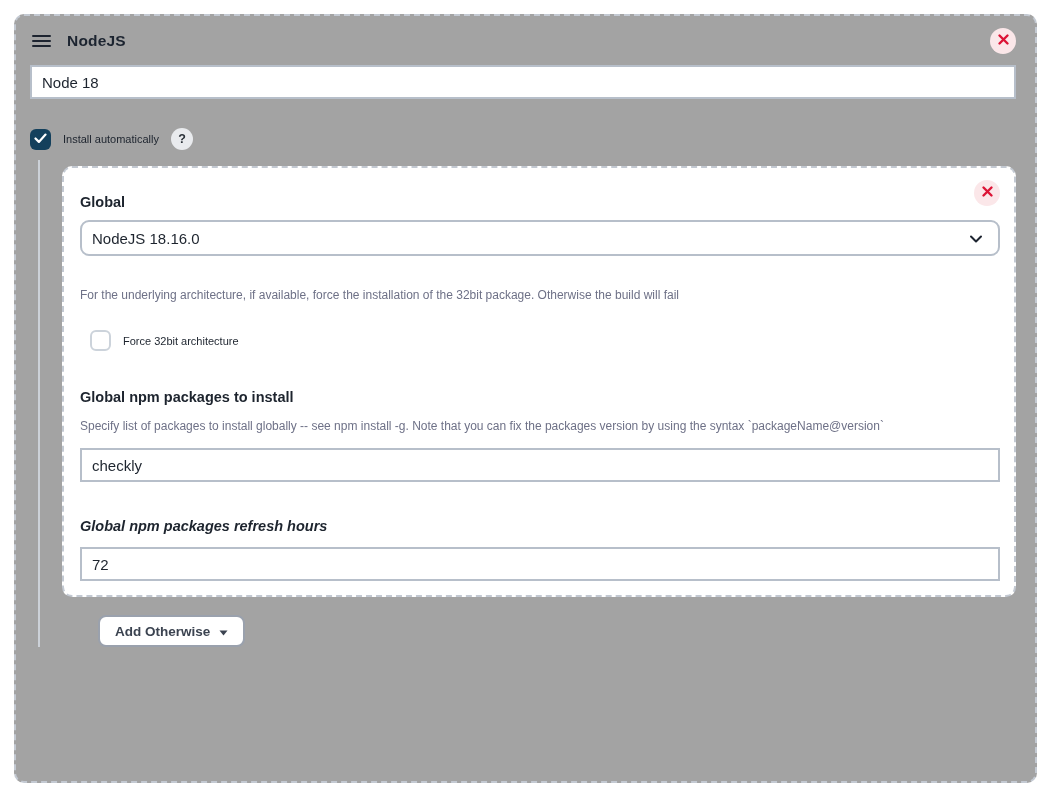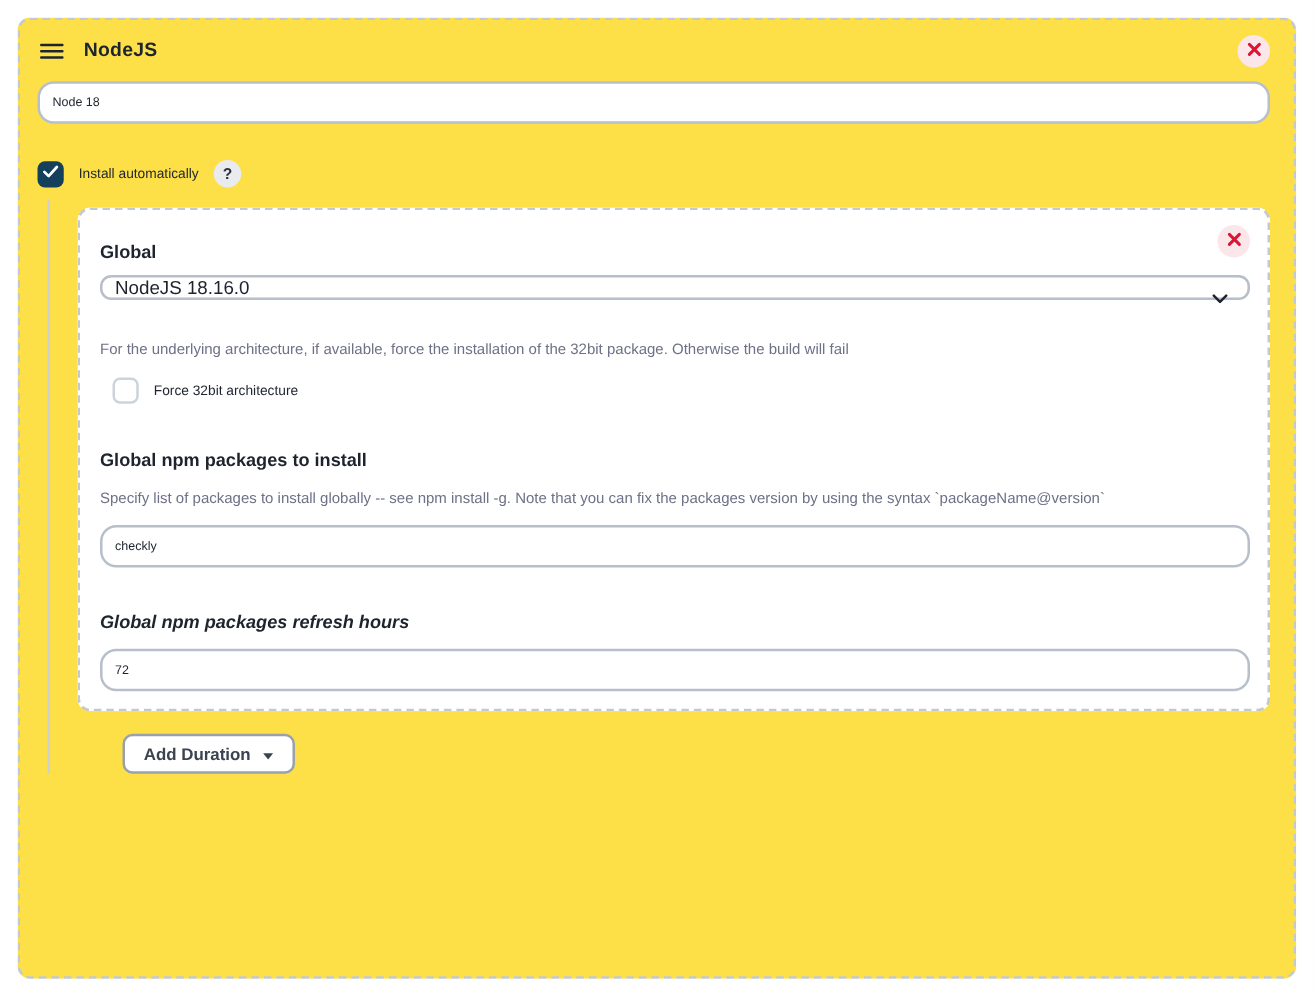--- a/index.html
+++ b/index.html
@@ -7,21 +7,21 @@
   body { font-family: "Liberation Sans", sans-serif; color: #1d242e; }
 
   .card {
     position: relative;
     margin: 14px;
     width: 1023px;
     height: 769px;
     border: 2px dashed #c3c9d2;
     border-radius: 10px;
     padding: 12px 19px 0 14px;
-    background: #fde047;
+    background: #a3a3a3;
   }
 
   .header-row { display: flex; align-items: center; height: 26px; }
   .burger { margin-left: 2px; display: flex; align-items: center; cursor: grab; }
   .card-title { margin-left: 16px; font-size: 15.5px; font-weight: bold; color: #1c2430; letter-spacing: 0.2px; }
 
   .icon-btn {
     margin-left: auto;
     width: 26px; height: 26px;
     border-radius: 50%;
@@ -30,24 +30,24 @@
     display: flex; align-items: center; justify-content: center;
     cursor: pointer; flex: 0 0 auto;
   }
 
   .field-label { margin-top: 14px; font-size: 14.5px; color: #1d242e; }
   .section-label { font-size: 14.5px; font-weight: 600; color: #1d242e; }
 
   .text-input {
     display: block;
     width: 100%; height: 34px;
-    border: 2px solid #b7bfca; border-radius: 13px;
+    border: 2px solid #b7bfca; border-radius: 0;
     padding: 0 10px;
     font-family: "Liberation Sans", sans-serif;
-    font-size: 10px; color: #1d242e;
+    font-size: 15px; color: #1d242e;
     background: #ffffff; outline: none;
   }
   .name-input { margin-top: 11px; }
 
   .check-row { display: flex; align-items: center; }
   .checkbox {
     width: 21px; height: 21px; border-radius: 6px;
     flex: 0 0 auto; cursor: pointer;
     display: flex; align-items: center; justify-content: center;
   }
@@ -79,32 +79,32 @@
     overflow: hidden;
     background: #ffffff;
   }
   .inner-close { float: right; margin-left: 0; }
 
   .version-label { margin-top: 14px; }
 
   .select-box {
     position: relative;
     margin-top: 10px;
-    height: 20px;
+    height: 36px;
     border: 2px solid #b7bfca; border-radius: 9px;
     display: flex; align-items: center;
     padding: 0 44px 0 10px;
     font-size: 15px; color: #1d242e;
     background: #ffffff; cursor: pointer;
   }
   .select-box .chevron { position: absolute; right: 14px; top: 9px; }
 
   .help-text { font-size: 12px; line-height: 28px; color: #6e7187; }
   .help-32bit { margin-top: 28px; line-height: 22px; }
-  .force-row { margin-top: 12px; padding-left: 10px; }
+  .force-row { margin-top: 24px; padding-left: 10px; }
 
   .packages-label { margin-top: 38px; }
   .packages-help { margin-top: 7px; max-width: 918px; }
   .packages-input { margin-top: 8px; }
 
   .refresh-label { margin-top: 36px; font-style: italic; }
   .refresh-help { margin-top: 5px; line-height: 22px; }
   .refresh-input { margin-top: 13px; }
 
   .add-installer-btn {
@@ -185,21 +185,21 @@
       <div class="section-label packages-label">Global npm packages to install</div>
       <div class="help-text packages-help">Specify list of packages to install globally -- see npm install -g. Note that you can fix the packages version by using the syntax `packageName@version`</div>
       <input class="text-input packages-input" type="text" value="checkly" style="">
 
       <div class="section-label refresh-label">Global npm packages refresh hours</div>
       <input class="text-input refresh-input" type="text" value="72" style="">
 
     </div>
 
     <button class="add-installer-btn">
-      <span>Add Duration</span>
+      <span>Add Otherwise</span>
       <span>
         <svg width="9" height="6" viewBox="0 0 9 6">
           <path d="M0.5 0.5h8L4.5 5.5z" fill="#3b4350"></path>
         </svg>
       </span>
     </button>
 
   </div>
 
 </div>

